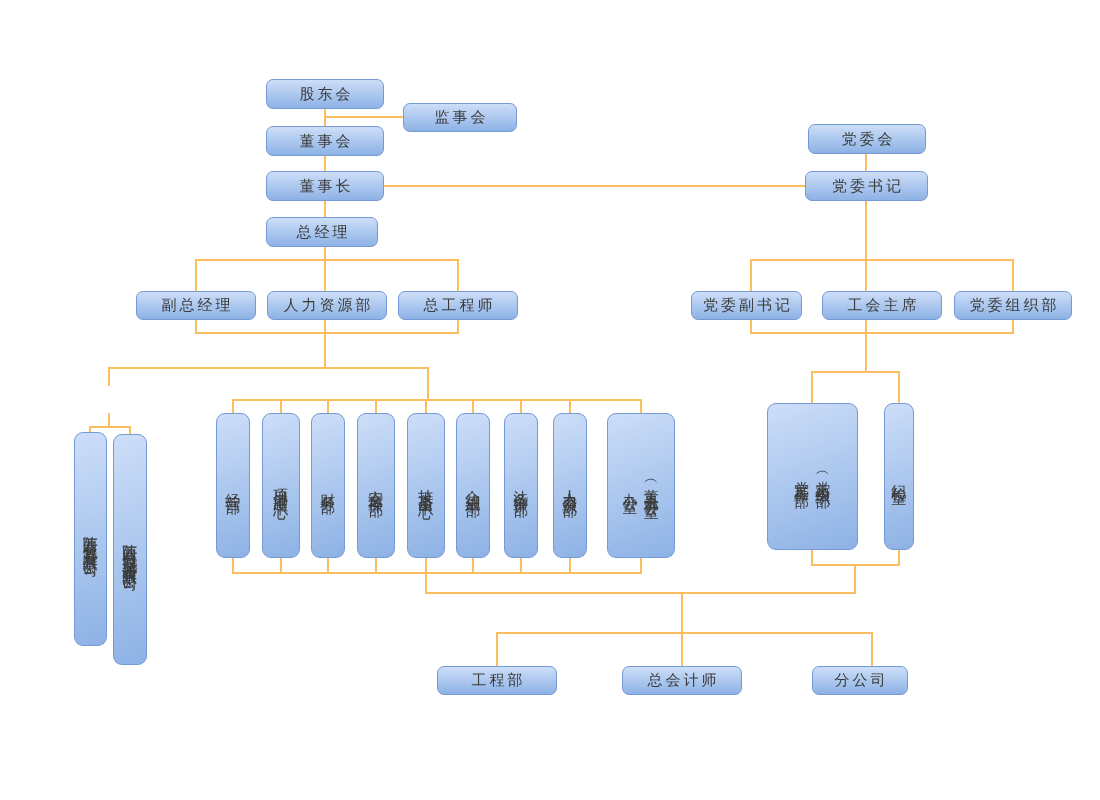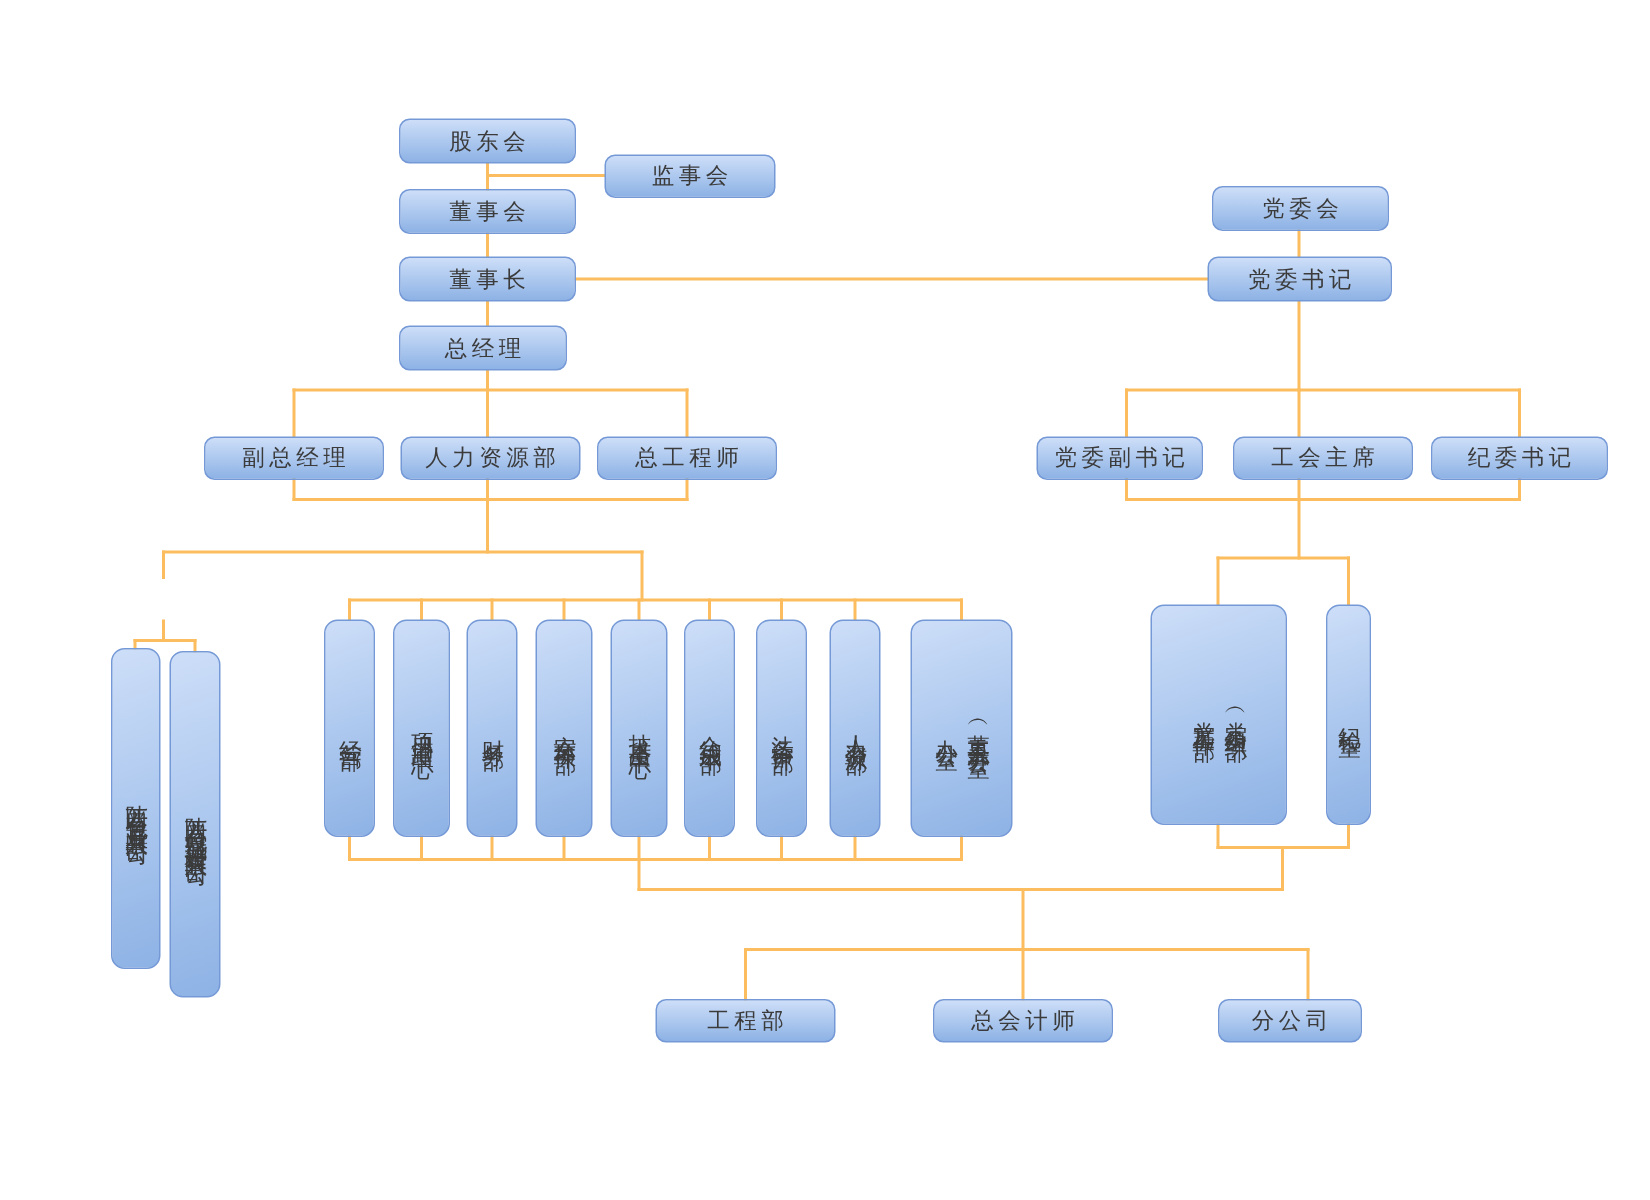--- a/index.html
+++ b/index.html
@@ -145,21 +145,21 @@
     <div class="box h" style="left: 398px; top: 291px; width: 120px; height: 29px;">
       <span class="col">总工程师</span>
     </div>
     <div class="box h" style="left: 691px; top: 291px; width: 111px; height: 29px;">
       <span class="col">党委副书记</span>
     </div>
     <div class="box h" style="left: 822px; top: 291px; width: 120px; height: 29px;">
       <span class="col">工会主席</span>
     </div>
     <div class="box h" style="left: 954px; top: 291px; width: 118px; height: 29px;">
-      <span class="col">纪委书记</span>
+      <span class="col">党委组织部</span>
     </div>
     <div class="box v" style="left: 74px; top: 432px; width: 33px; height: 214px;">
       <span class="col">陕西有色置业有限公司</span>
     </div>
     <div class="box v" style="left: 113px; top: 434px; width: 34px; height: 231px;">
       <span class="col">陕西有色驼城建设有限公司</span>
     </div>
     <div class="box v" style="left: 216px; top: 413px; width: 34px; height: 145px;">
       <span class="col">经营部</span>
     </div>

